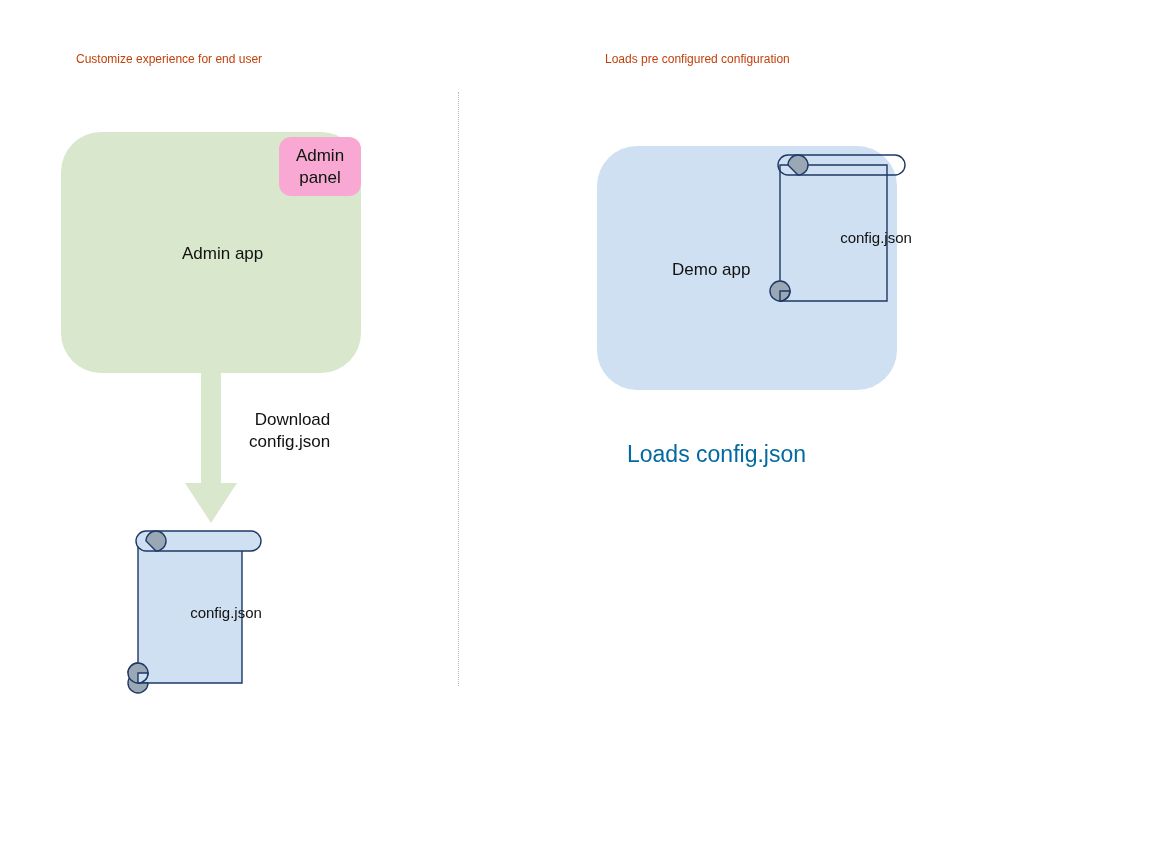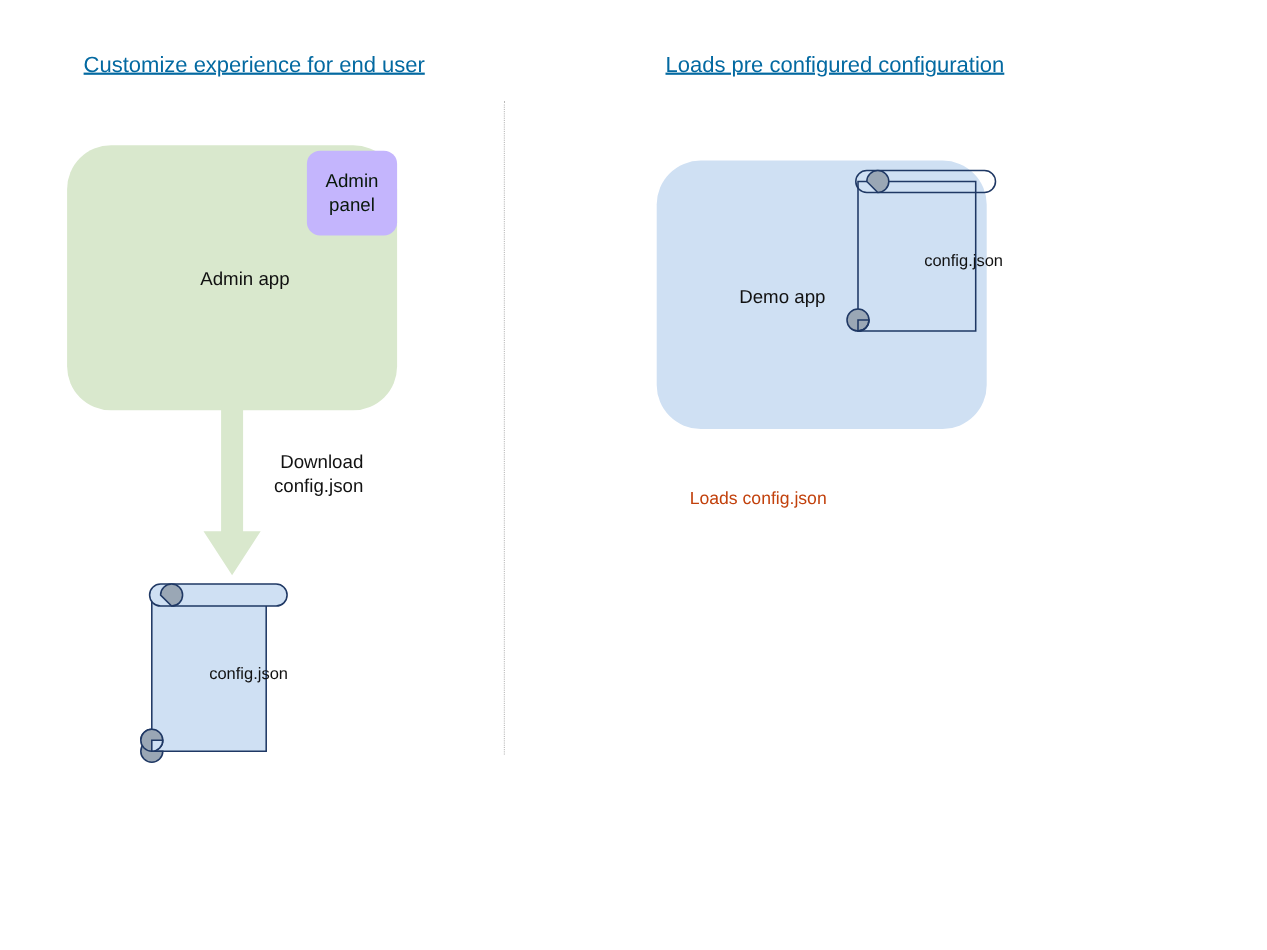--- a/index.html
+++ b/index.html
@@ -17,25 +17,24 @@
   }
 
   .canvas {
     position: absolute;
     inset: 0;
   }
 
   
   .caption {
     position: absolute;
-    font-size: 20px;
+    font-size: 12px;
     line-height: 20px;
-    color: #0369a1;
-    white-space: nowrap;
-    text-decoration: underline;
+    color: #c2410c;
+    white-space: nowrap;
   }
   #caption-left  { left: 76px;  top: 49px; }
   #caption-right { left: 605px; top: 49px; text-align: right; }
 
   
   #divider {
     position: absolute;
     left: 458px;
     top: 92px;
     width: 0;
@@ -71,22 +70,22 @@
   }
   #admin-app-label { left: 166px; top: 244px; margin-left: 16px; }
   #demo-app-label  { left: 672px; top: 260px; }
 
   
   #admin-panel-badge {
     position: absolute;
     left: 279px;
     top: 137px;
     width: 82px;
-    height: 77px;
-    background: #c4b5fd;
+    height: 59px;
+    background: #f9a8d4;
     border-radius: 12px;
     display: flex;
     align-items: center;
     justify-content: center;
     text-align: center;
   }
   #admin-panel-badge .badge-text {
     font-size: 17px;
     line-height: 22px;
     color: #08170a;
@@ -111,23 +110,23 @@
     color: #111111;
     white-space: nowrap;
     text-align: right;
   }
 
   
   #loads-config-label {
     position: absolute;
     left: 627px;
     top: 444px;
-    font-size: 16px;
+    font-size: 23px;
     line-height: 20px;
-    color: #c2410c;
+    color: #0369a1;
     white-space: nowrap;
   }
 
   
   .scroll-doc {
     position: absolute;
   }
   .scroll-doc svg { display: block; overflow: visible; }
   .scroll-doc .doc-label {
     position: absolute;

